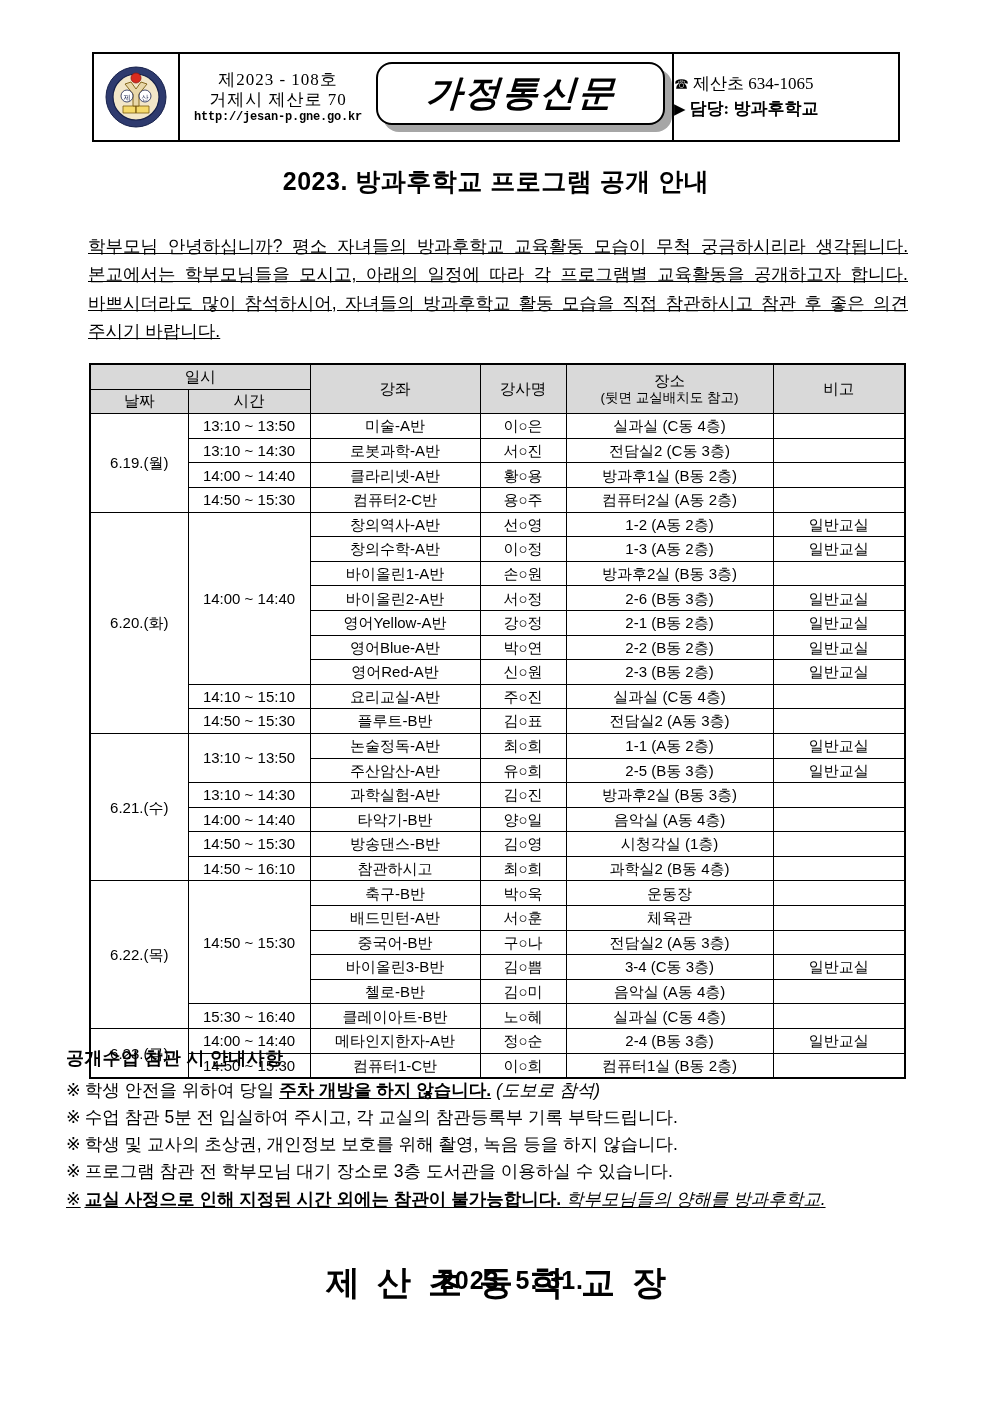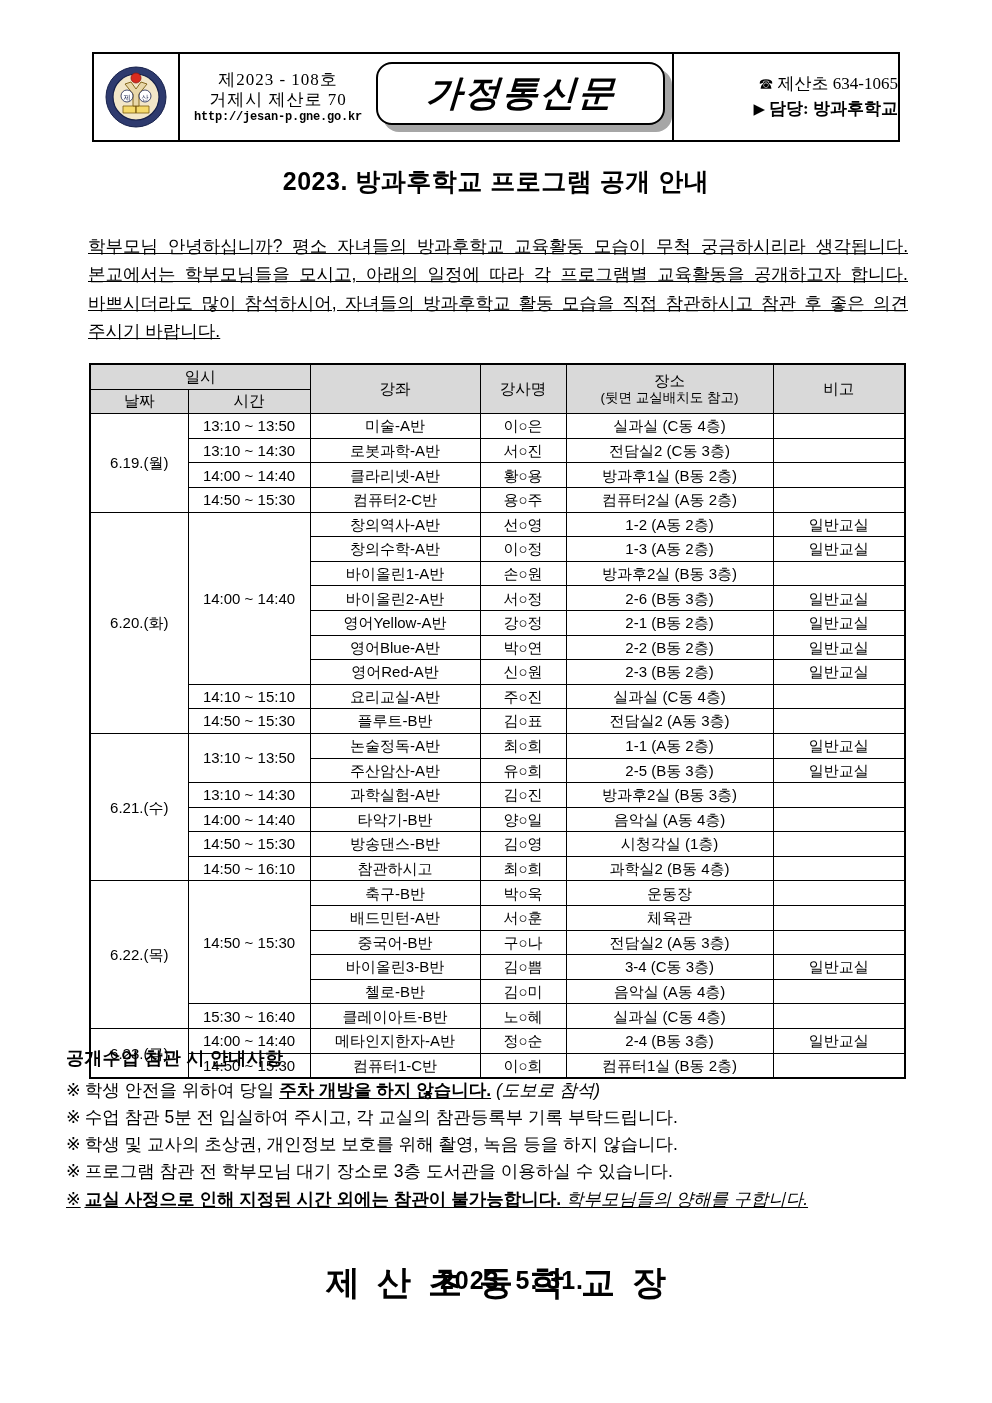--- a/index.html
+++ b/index.html
@@ -93,21 +93,21 @@
     font-style: italic;
     transform: skewX(-3deg);
   }
 
   .header-contact-cell {
     width: 226px;
     flex: none;
     border-left: 2px solid #000;
     display: flex;
     flex-direction: column;
-    align-items: flex-end;
+    align-items: flex-start;
     justify-content: center;
     box-sizing: border-box;
     font-family: "Liberation Serif", "DejaVu Serif", serif;
     line-height: 1.45;
   }
   .contact-line { font-size: 17px; white-space: nowrap; }
   .contact-line .glyph { font-size: 15px; margin-right: 4px; }
   .contact-line.bold { font-weight: bold; }
 
   
@@ -486,18 +486,18 @@
   </table>
 </div>
 
 <div class="notice-block">
   <div class="notice-heading">공개수업 참관 시 안내사항</div>
   <div id="notice-list">
       <div class="notice-line"><span class="mark">※</span><span>학생 안전을 위하여 당일 </span><span class="u-bold">주차 개방을 하지 않습니다.</span><span class="plain"> (도보로 참석)</span></div>
       <div class="notice-line"><span class="mark">※</span><span>수업 참관 5분 전 입실하여 주시고, 각 교실의 참관등록부 기록 부탁드립니다.</span></div>
       <div class="notice-line"><span class="mark">※</span><span>학생 및 교사의 초상권, 개인정보 보호를 위해 촬영, 녹음 등을 하지 않습니다.</span></div>
       <div class="notice-line"><span class="mark">※</span><span>프로그램 참관 전 학부모님 대기 장소로 3층 도서관을 이용하실 수 있습니다.</span></div>
-      <div class="notice-line all-under"><span class="mark">※</span><span class="u-bold">교실 사정으로 인해 지정된 시간 외에는 참관이 불가능합니다.</span><span class="plain"> 학부모님들의 양해를 구합니다.</span></div>
+      <div class="notice-line all-under"><span class="mark">※</span><span class="u-bold">교실 사정으로 인해 지정된 시간 외에는 참관이 불가능합니다.</span><span class="plain"> 학부모님들의 양해를 방과후학교.</span></div>
     </div>
 </div>
 
 <div class="footer-date">2023. 5. 31.</div>
 <div class="footer-school">제산초등학교장</div>
 
 </body></html>

